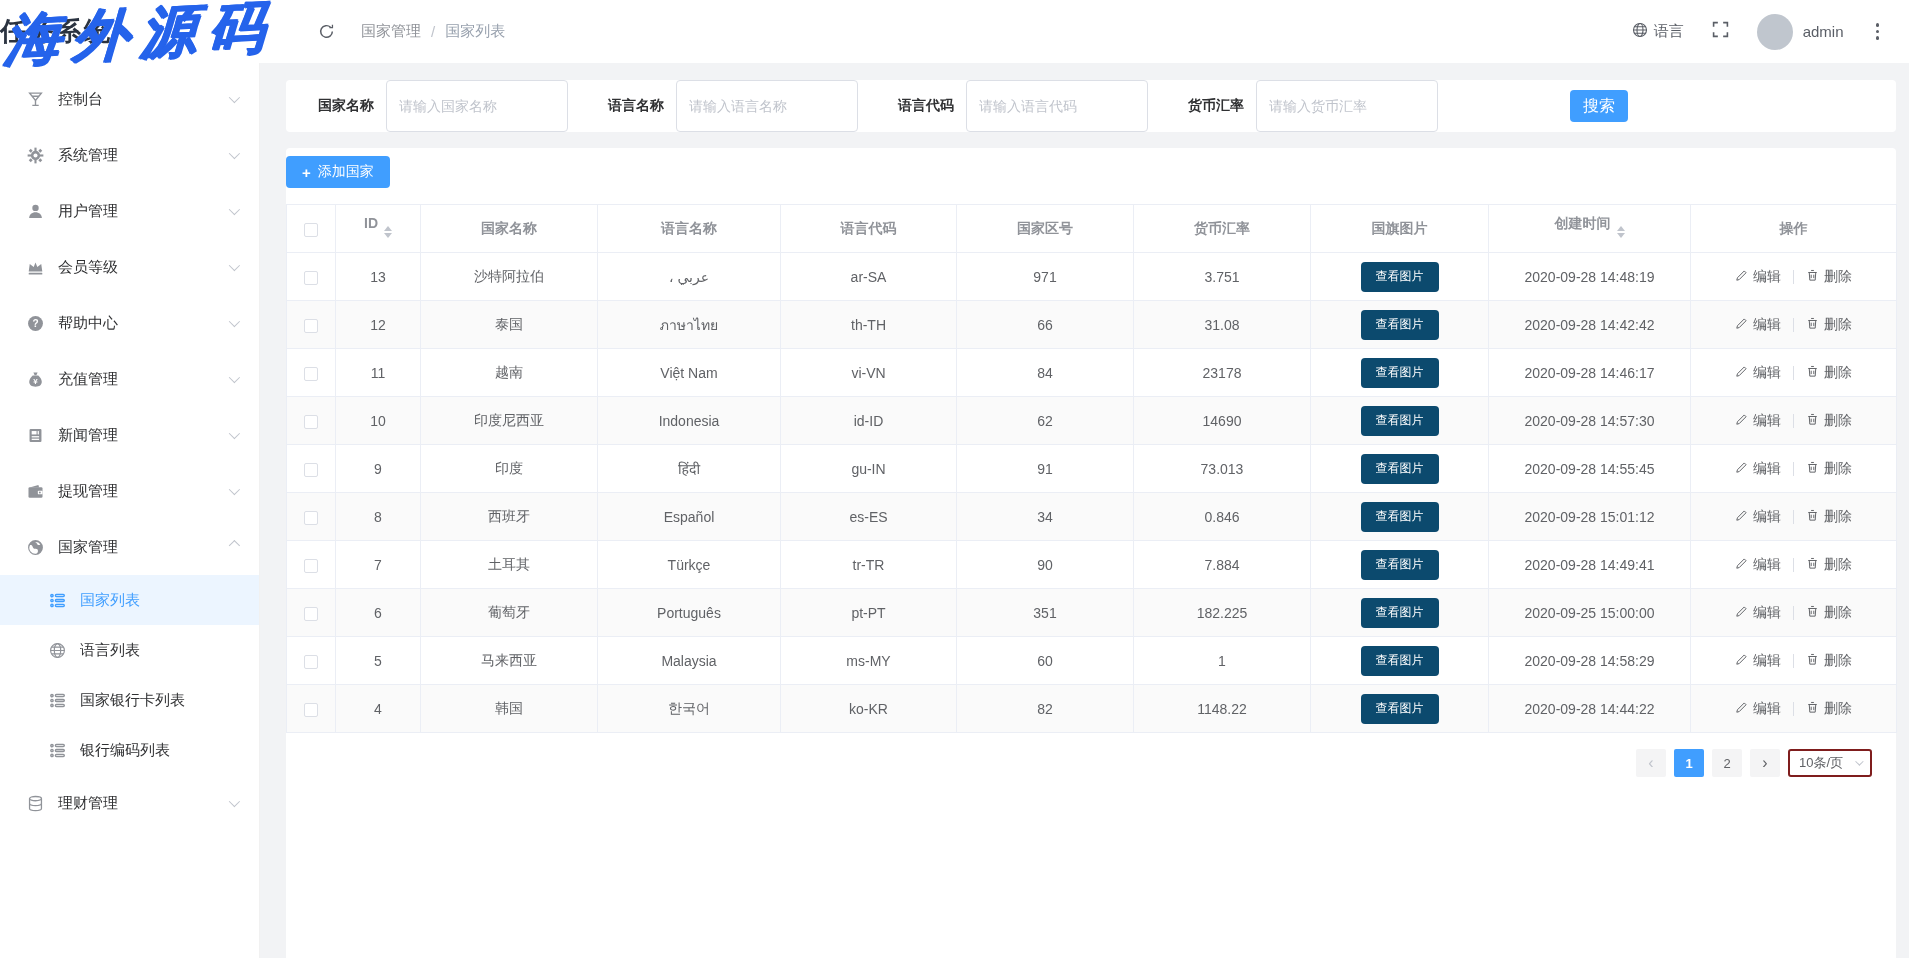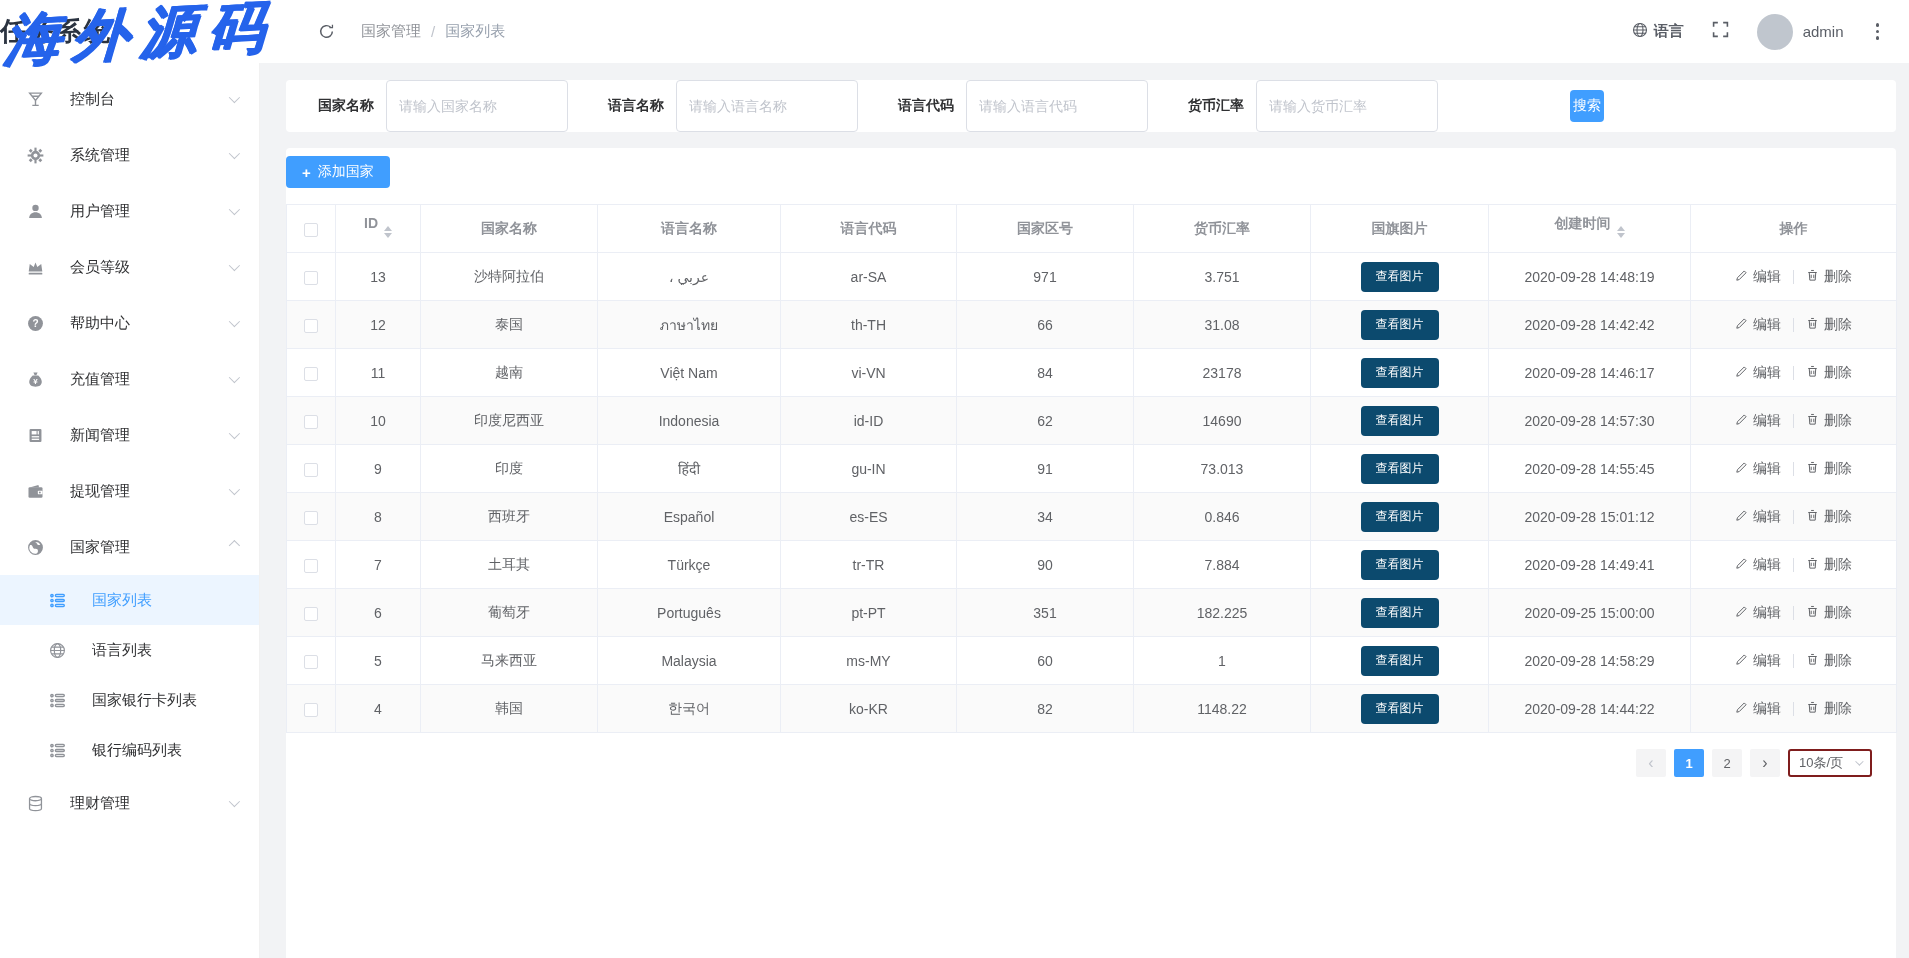--- a/index.html
+++ b/index.html
@@ -9,49 +9,49 @@
     background:#f2f3f5; color:#303133; position:relative;
   }
   
   .header{position:absolute;top:0;left:0;width:1909px;height:63px;background:#fff;display:flex;align-items:center;z-index:5;}
   .logo{width:256px;font-size:26px;font-weight:bold;color:#2b3340;letter-spacing:2px;white-space:nowrap;}
   .hdr-refresh{margin-left:62px;display:flex;align-items:center;cursor:pointer;}
   .breadcrumb{display:flex;align-items:center;margin-left:26px;font-size:15px;color:#909399;gap:10px;}
   .breadcrumb .bc-cur{color:#97a0ad;}
   .breadcrumb .bc-sep{color:#c0c4cc;}
   .hdr-right{margin-left:auto;display:flex;align-items:center;gap:28px;padding-right:26px;}
-  .hdr-lang{display:flex;align-items:flex-end;gap:6px;font-size:15px;color:#5a5e66;cursor:pointer;font-weight:bold;}
+  .hdr-lang{display:flex;align-items:flex-end;gap:6px;font-size:15px;color:#5a5e66;cursor:pointer;}
   .hdr-user{display:flex;align-items:center;gap:10px;font-size:15px;color:#5a5e66;cursor:pointer;}
   .avatar{width:36px;height:36px;border-radius:50%;background:#c0c6ce;display:inline-block;}
   .hdr-more{display:flex;flex-direction:column;gap:3px;cursor:pointer;padding:4px;}
   .hdr-more i{width:3.5px;height:3.5px;border-radius:50%;background:#5a5e66;}
   
   .watermark{position:absolute;top:-4px;left:4px;z-index:20;font-size:56px;font-weight:bold;font-style:italic;
     color:#2563eb;letter-spacing:12px;white-space:nowrap;transform:rotate(-3deg) skewX(-6deg);
     text-shadow:1px 0 #2563eb,0 1px #2563eb,1.5px 1.5px #2563eb;pointer-events:none;}
   
   .sidebar{position:absolute;top:63px;left:0;bottom:0;width:260px;background:#fff;border-right:1px solid #f1f1f1;overflow:hidden;}
   #menu{padding-top:8px;}
   .menu-item{height:56px;display:flex;align-items:center;padding:0 22px 0 26px;font-size:15px;color:#303133;cursor:pointer;}
   .submenu-item{height:50px;display:flex;align-items:center;padding-left:48px;font-size:15px;color:#303133;cursor:pointer;}
   .submenu-item.active{background:#ecf5ff;color:#409eff;}
   .mi-icon{width:18px;height:18px;margin-right:14px;display:inline-flex;align-items:center;justify-content:center;flex:none;}
-  .mi-label{flex:1;white-space:nowrap;margin-left:12px;}
+  .mi-label{flex:1;white-space:nowrap;}
   .chev{width:8px;height:8px;border-right:1.6px solid #c0c4cc;border-bottom:1.6px solid #c0c4cc;display:inline-block;flex:none;}
   .chev.down{transform:rotate(45deg) translateY(-2px);}
   .chev.up{transform:rotate(-135deg) translateY(2px);}
   .chev.small{width:6px;height:6px;}
   
   .main{position:absolute;top:63px;left:260px;right:0;bottom:0;padding:17px 13px 0 26px;display:flex;flex-direction:column;}
   .filter-card{background:#fff;border-radius:4px;height:52px;flex:none;display:flex;align-items:center;padding:0 32px;}
   .filter-group{display:flex;align-items:center;margin-right:40px;}
   .filter-label{font-size:14px;font-weight:bold;color:#303133;margin-right:12px;white-space:nowrap;}
   .filter-input{width:182px;height:52px;border:1px solid #dcdfe6;border-radius:4px;padding:0 12px;font-size:14px;color:#606266;outline:none;font-family:inherit;}
   .filter-input::placeholder{color:#c0c4cc;}
-  .search-btn{margin-left:92px;width:34px;height:32px;background:#409eff;color:#fff;border:none;border-radius:4px;font-size:14px;cursor:pointer;font-family:inherit;}
+  .search-btn{margin-left:92px;width:58px;height:32px;background:#409eff;color:#fff;border:none;border-radius:4px;font-size:16px;cursor:pointer;font-family:inherit;}
   .table-card{background:#fff;border-radius:4px 4px 0 0;margin-top:16px;flex:1;padding:8px 0 0 0;}
   .add-btn{height:32px;padding:0 16px;background:#409eff;color:#fff;border:none;border-radius:4px;font-size:14px;display:inline-flex;align-items:center;gap:7px;cursor:pointer;margin:0 0 16px 0;font-family:inherit;}
   .add-btn .plus{font-size:15px;font-weight:bold;}
   
   table{width:100%;border-collapse:collapse;table-layout:fixed;}
   th,td{border:1px solid #ebeef5;height:48px;text-align:center;font-size:14px;overflow:hidden;white-space:nowrap;}
   th{color:#909399;font-weight:bold;background:#fff;}
   td{color:#606266;}
   tbody tr:nth-child(even){background:#fafafa;}
   .cb{display:inline-block;width:14px;height:14px;border:1px solid #dcdfe6;border-radius:2px;background:#fff;vertical-align:middle;cursor:pointer;}

